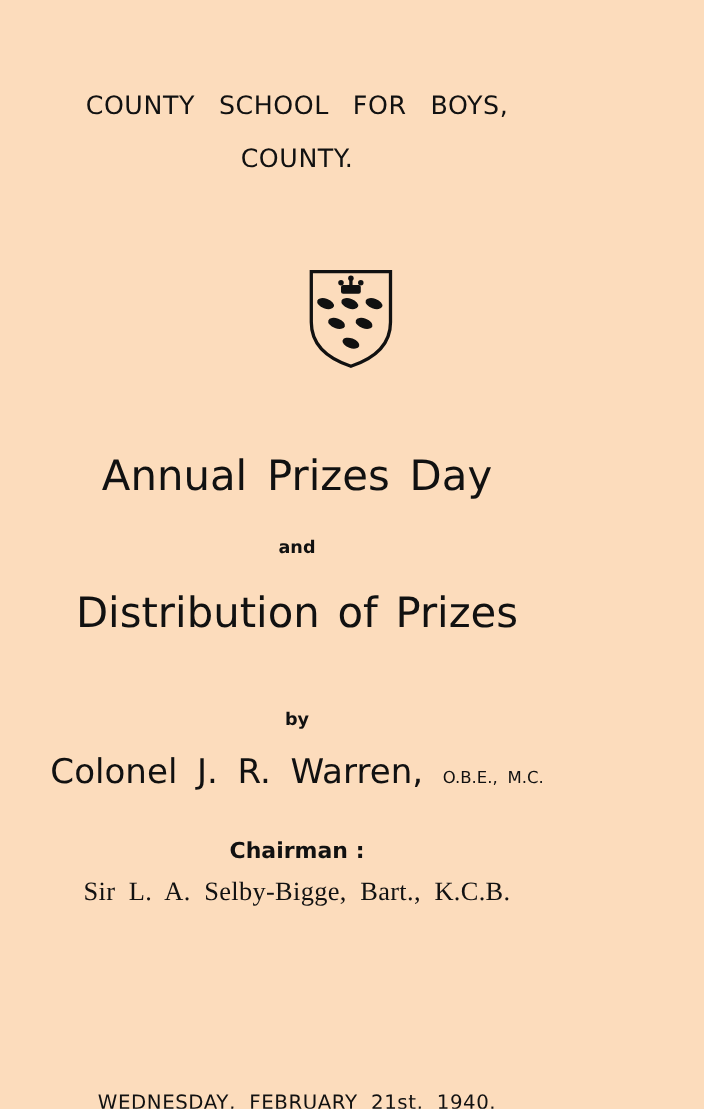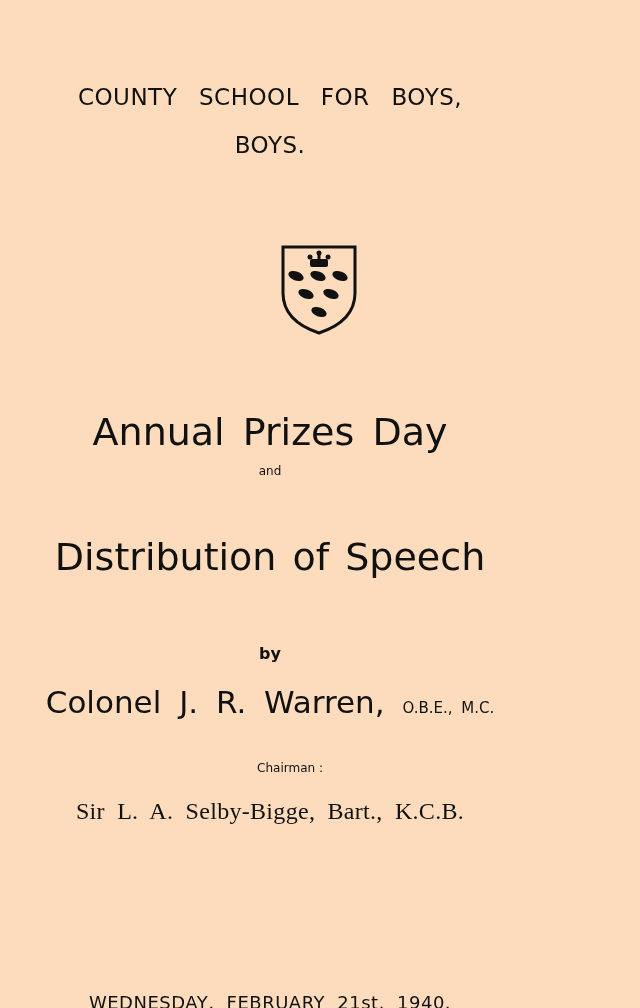--- a/index.html
+++ b/index.html
@@ -11,34 +11,34 @@
       color: #111;
     }
     .line {
       position: absolute; left: 0; width: 540px;
       text-align: center; white-space: nowrap;
     }
     .school { top: 84px; font-size: 23px; word-spacing: 14px; letter-spacing: 0.5px; }
     .town { top: 132px; font-size: 23px; letter-spacing: 0.5px; }
     .crest { position: absolute; left: 279px; top: 243px; width: 80px; height: 92px; }
     .title { top: 410px; font-size: 38px; word-spacing: 6px; }
-    .and { top: 464px; font-size: 12px; font-weight: normal; }
+    .and { top: 488px; font-size: 16px; font-weight: bold; }
     .dist { top: 535px; font-size: 38px; word-spacing: 4px; }
     .by { top: 644px; font-size: 16px; font-weight: bold; }
     .presenter { top: 684px; font-size: 31px; word-spacing: 8px; }
     .presenter .hon { font-size: 15px; word-spacing: 4px; }
-    .chair-label { top: 761px; font-size: 12px; font-weight: normal; padding-left: 20px; }
+    .chair-label { top: 761px; font-size: 20px; font-weight: bold; }
     .chair { top: 798px; font-size: 24px; word-spacing: 6px; letter-spacing: 0.3px; font-family: Liberation Serif, serif; }
     .date { top: 944px; font-size: 18px; word-spacing: 6px; letter-spacing: 0.5px; margin-top: 48px; }
   </style>
 </head>
 <body>
 
 <div class="line school">COUNTY SCHOOL FOR BOYS,</div>
-<div class="line town">BOYS.</div>
+<div class="line town">COUNTY.</div>
 
 <svg class="crest" viewBox="0 0 80 92">
   <path d="M4 4 L76 4 L76 50 Q76 78 40 90 Q4 78 4 50 Z" fill="none" stroke="#111" stroke-width="3"></path>
   <g fill="#111">
 
     <rect x="31" y="16" width="18" height="8" rx="2"></rect>
     <circle cx="31" cy="14" r="2.5"></circle>
     <circle cx="40" cy="10" r="2.5"></circle>
     <circle cx="49" cy="14" r="2.5"></circle>
     <rect x="38.5" y="10" width="3" height="8"></rect>
@@ -47,21 +47,21 @@
     <ellipse cx="39" cy="33" rx="8" ry="4.5" transform="rotate(20 39 33)"></ellipse>
     <ellipse cx="61" cy="33" rx="8" ry="4.5" transform="rotate(20 61 33)"></ellipse>
     <ellipse cx="27" cy="51" rx="8" ry="4.5" transform="rotate(20 27 51)"></ellipse>
     <ellipse cx="52" cy="51" rx="8" ry="4.5" transform="rotate(20 52 51)"></ellipse>
     <ellipse cx="40" cy="69" rx="8" ry="4.5" transform="rotate(20 40 69)"></ellipse>
   </g>
 </svg>
 
 <div class="line title">Annual Prizes Day</div>
 <div class="line and">and</div>
-<div class="line dist">Distribution of Speech</div>
+<div class="line dist">Distribution of Prizes</div>
 <div class="line by">by</div>
 
 <div class="line presenter">
   <span>Colonel J. R. Warren,</span>
   <span class="hon">O.B.E., M.C.</span>
 </div>
 
 <div class="line chair-label">Chairman :</div>
 <div class="line chair">Sir L. A. Selby-Bigge, Bart., K.C.B.</div>
 

